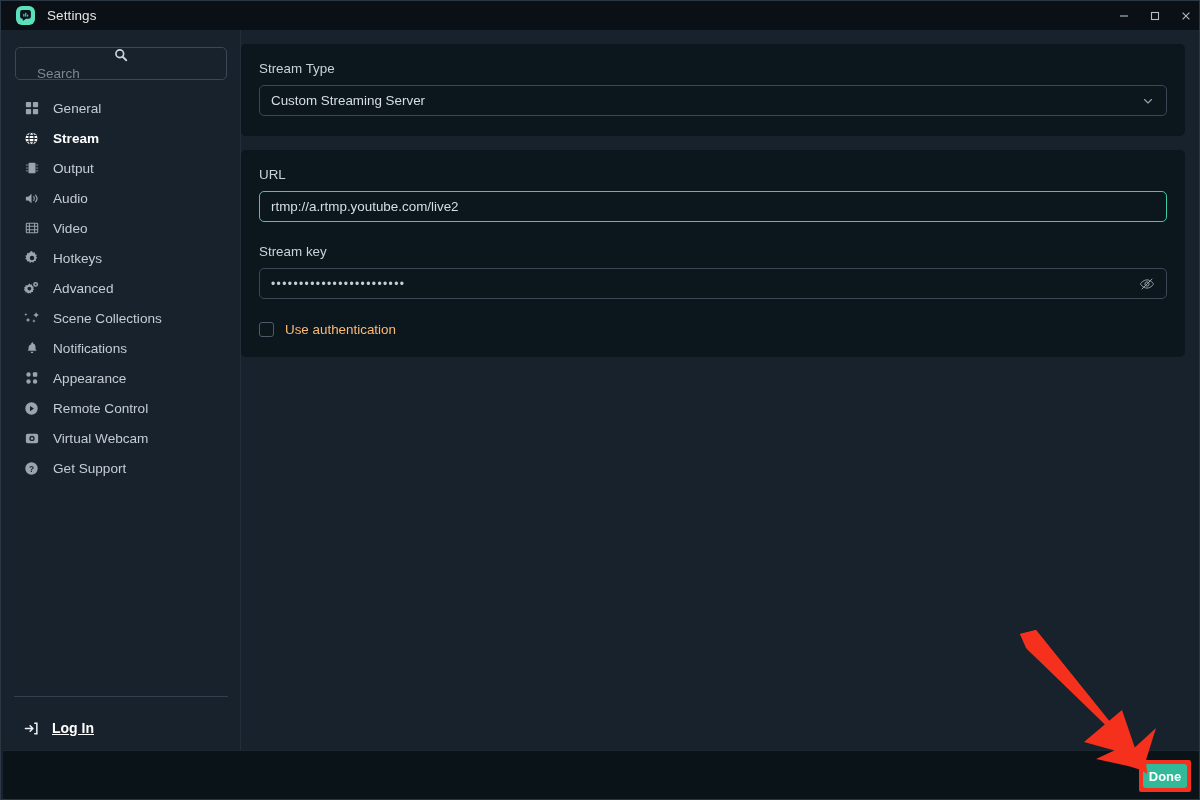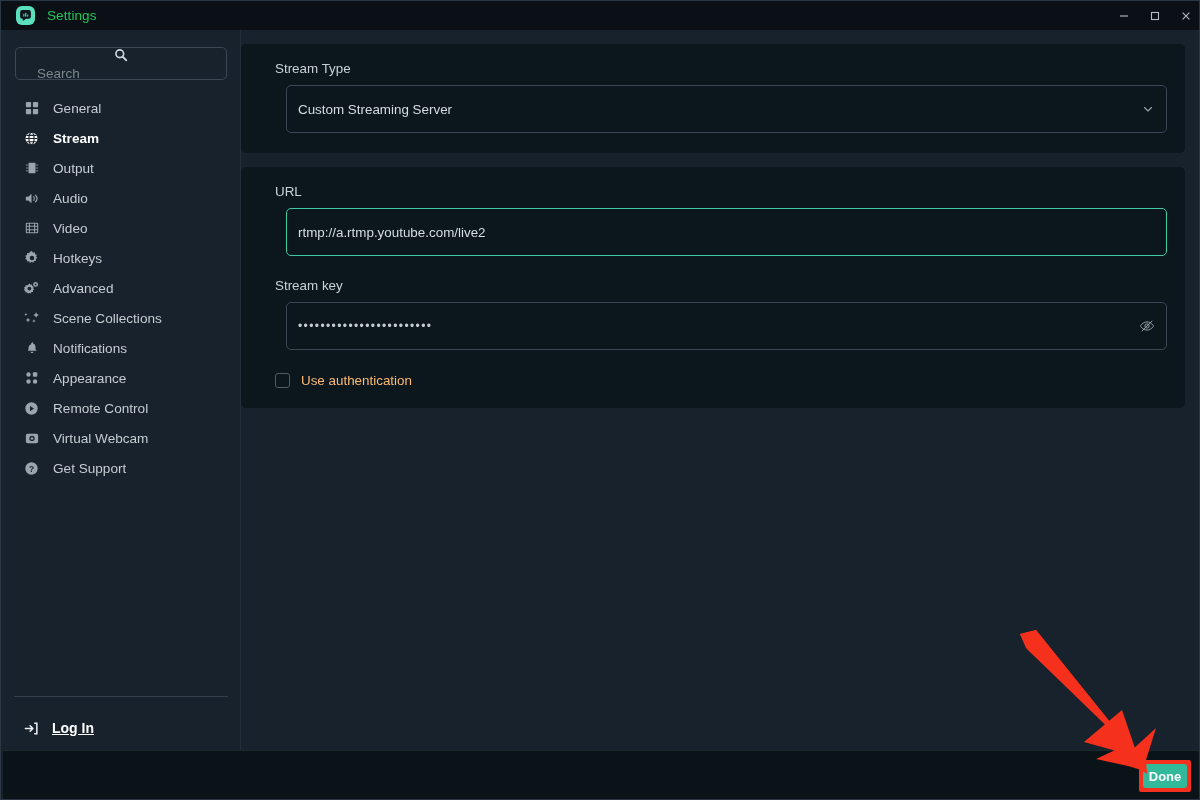--- a/index.html
+++ b/index.html
@@ -28,21 +28,21 @@
   #logo {
     width: 19px; height: 19px; margin-left: 15px;
     border-radius: 6px;
     background: #5ce0bb;
     display: flex; align-items: center; justify-content: center;
     flex: none;
   }
   #logo svg { display:block; }
   #title-text {
     margin-left: 12px;
-    color: #22c55e; font-size: 13.5px;
+    color: #e5e5e5; font-size: 13.5px;
     letter-spacing: .1px;
   }
   #winbtns {
     position: absolute; right: 0; top: 0; height: 29px;
     display: flex;
   }
   .winbtn {
     width: 31px; height: 29px;
     display: flex; align-items: center; justify-content: center;
     color: #b4bcc4;
@@ -118,40 +118,39 @@
     color: #ffffff; font-size: 14px; font-weight: bold; text-decoration: underline;
   }
   #login .ni-icon { width: 19px; height: 19px; color: #eef2f5;
     display:flex; align-items:center; justify-content:center; }
   #login .ni-label { margin-left: 11px; }
 
   
   .card {
     background: #0b161d;
     border-radius: 5px;
-    padding: 17px 18px 20px 34px;
+    padding: 17px 18px 20px 18px;
   }
   #card-streamtype { margin-bottom: 14px; }
 
   .field-label {
     color: #c9d1d8; font-size: 13.4px;
     margin-bottom: 9px;
   }
   .field-label.second { margin-top: 22px; }
 
   .control {
-    height: 48px;
+    height: 31px;
     border: 1px solid #3a4855;
     border-radius: 5px;
     background: transparent;
     display: flex; align-items: center;
     padding: 0 11px;
     color: #d6dde3; font-size: 13.4px;
     position: relative;
-    margin-left: 11px;
   }
   .control.focused { border-color: #3ec9a7; }
   .control .ctl-value { flex: 1; overflow: hidden; white-space: nowrap; }
   .control .ctl-affix { flex: none; color: #98a3ac; display: flex; align-items: center; }
 
   .dots { letter-spacing: 1.4px; font-size: 12px; color: #c5ccd3; }
 
   .checkrow {
     display: flex; align-items: center;
     margin-top: 23px;

